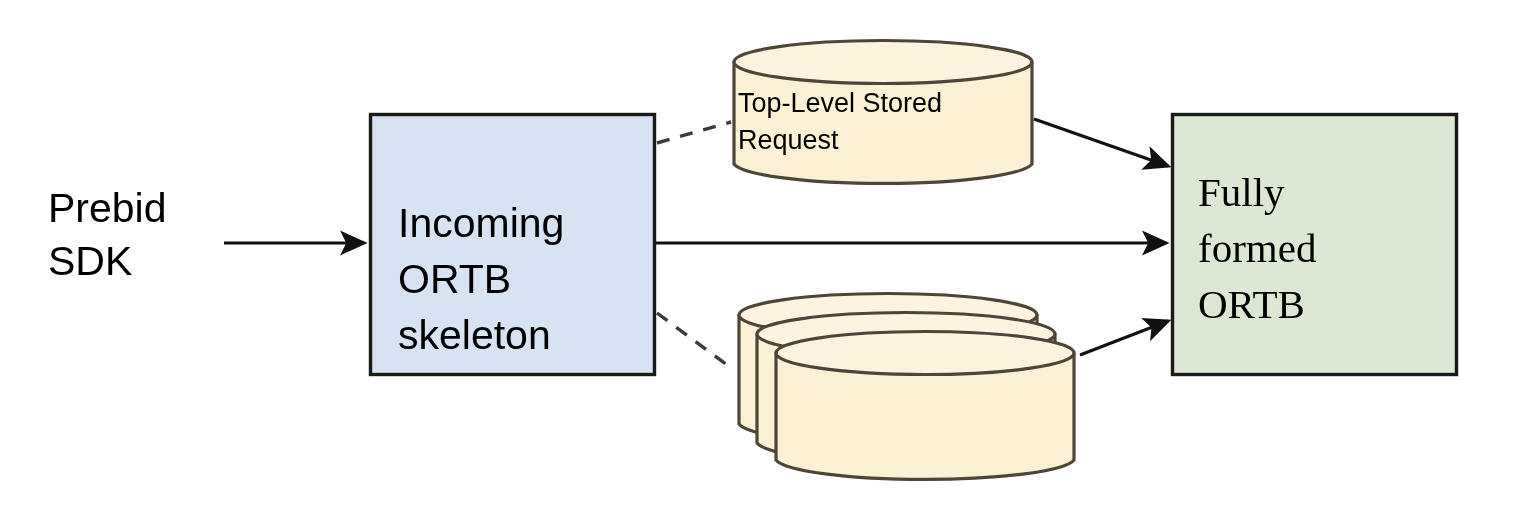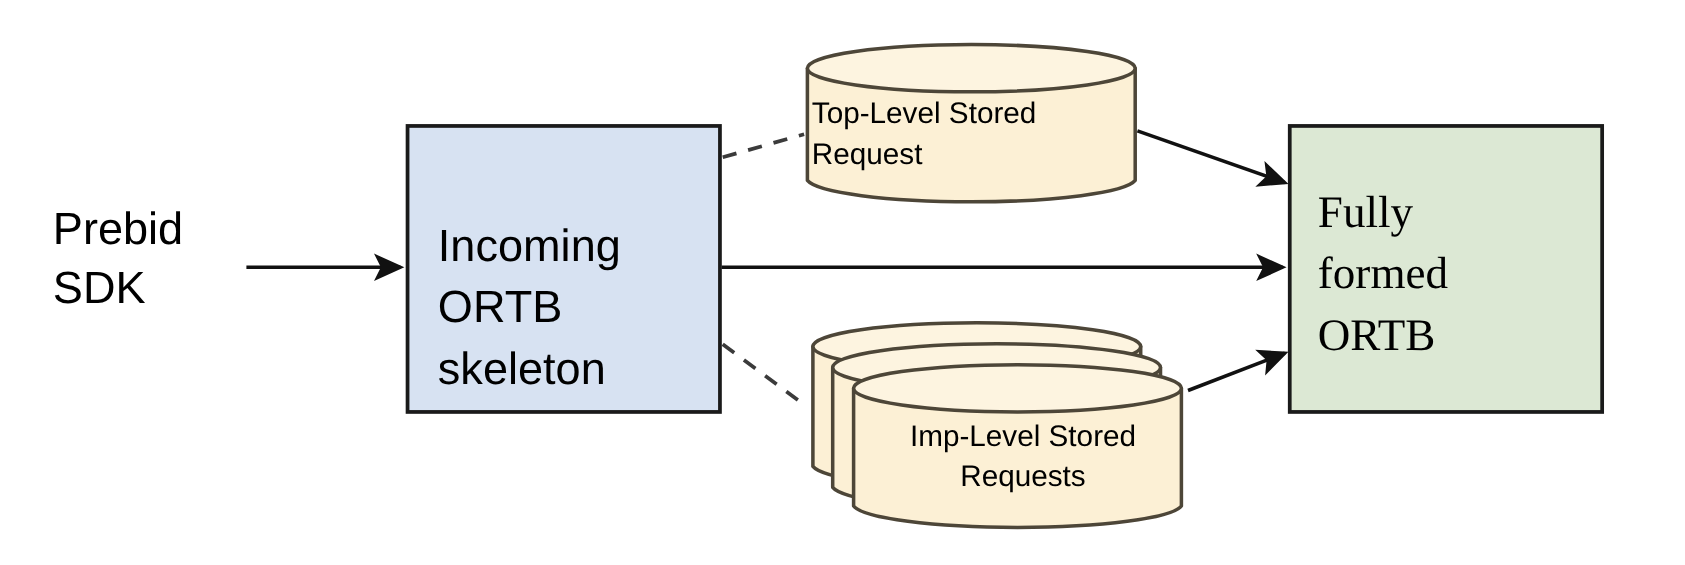--- a/index.html
+++ b/index.html
@@ -144,20 +144,18 @@
   <div class="node-label" id="label-source">Prebid
 SDK</div>
 
   <div class="node-label" id="label-incoming">Incoming
 ORTB
 skeleton</div>
 
   <div class="node-label" id="label-top-store">Top-Level Stored
 Request</div>
 
-  <div class="node-label" id="label-imp-store">Imp-Level Stored
-Requests</div>
 
   <div class="node-label" id="label-output">Fully
 formed
 ORTB</div>
 
 </div>
 
 </body></html>

